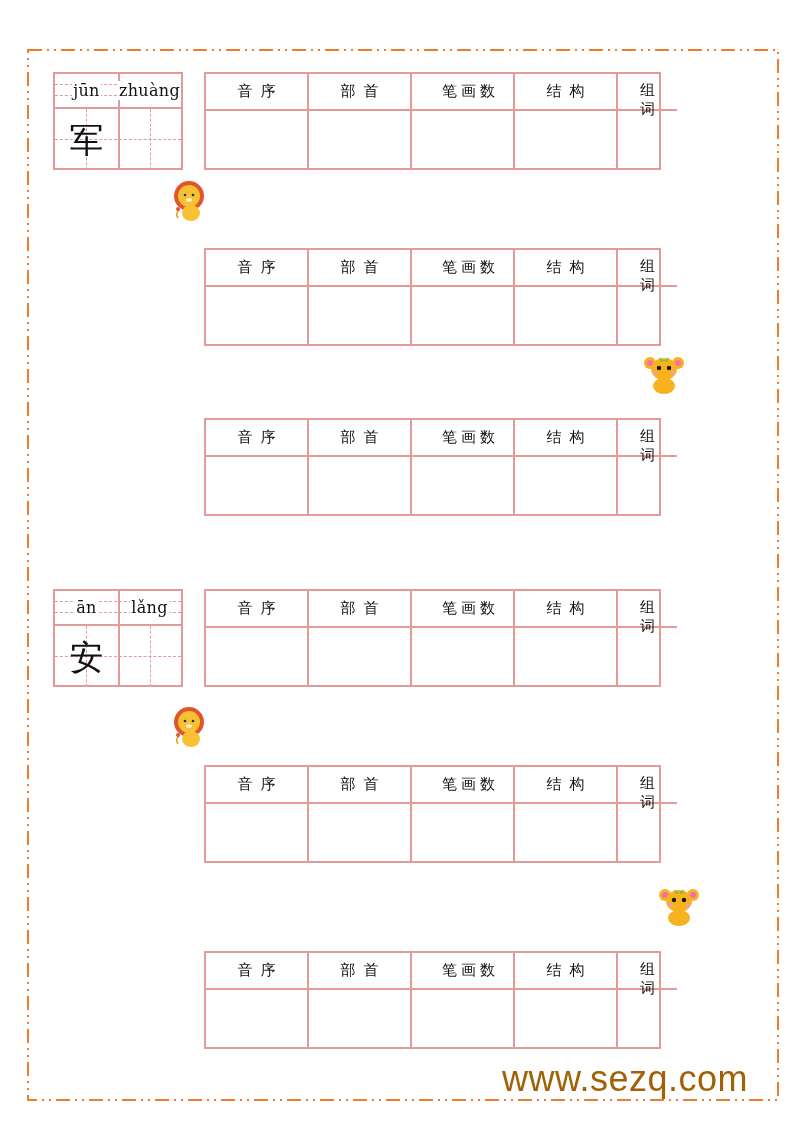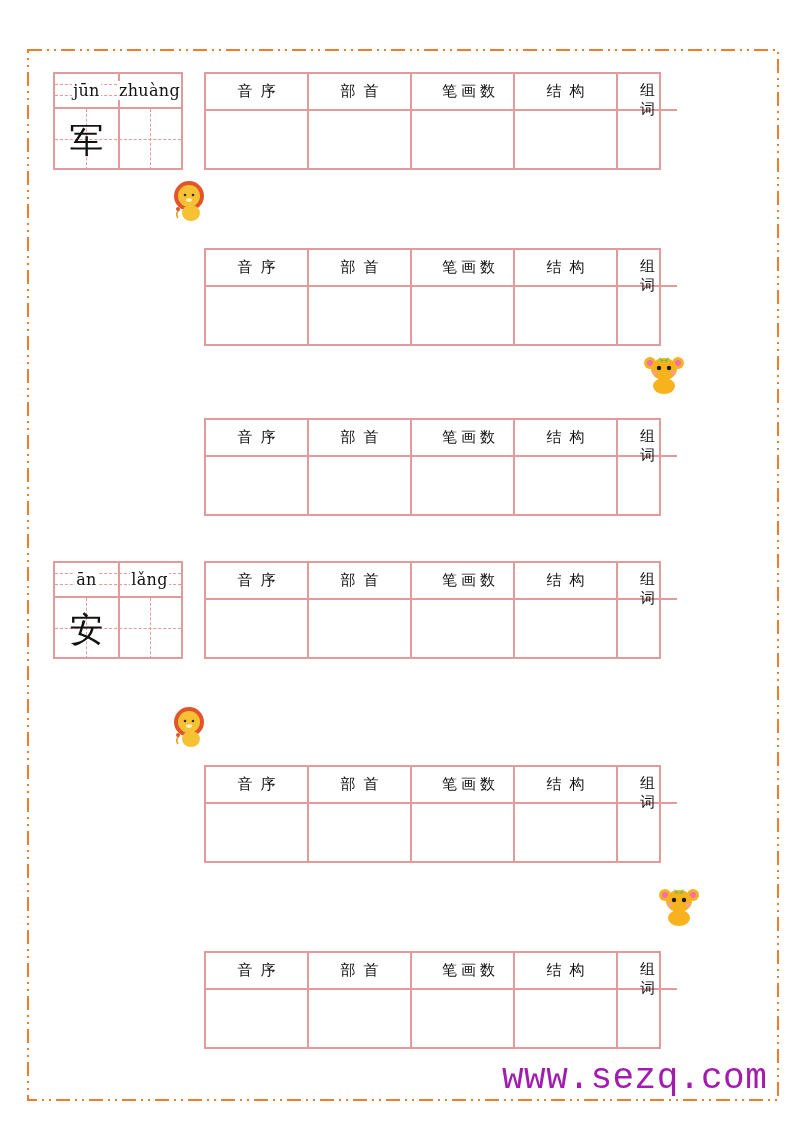--- a/index.html
+++ b/index.html
@@ -65,21 +65,21 @@
     font-family: "DejaVu Sans", sans-serif; font-size: 15px; letter-spacing: 8px;
     padding-left: 8px;
   }
   .info-table .hd.zc { letter-spacing: 22px; padding-left: 22px; padding-top: 16px; }
   .info-table .hd.bh { letter-spacing: 4px; padding-left: 16px; }
 
   .mascot { position: absolute; }
 
   .watermark {
     position: absolute; left: 502px; top: 1058px; font-size: 36px;
-    color: #a21caf; font-family: Liberation Mono, monospace; letter-spacing: 0.5px;
+    color: #a16207; font-family: Liberation Sans, sans-serif; letter-spacing: 0.5px;
   }
 </style>
 </head>
 <body>
 
 <div class="frame">
   <svg width="752" height="1052" viewBox="0 0 752 1052">
     <rect x="1" y="1" width="750" height="1050" fill="none" stroke="#ef7d2b" stroke-width="2" stroke-dasharray="14 5 2 5 2 5"></rect>
   </svg>
 </div>
@@ -136,21 +136,21 @@
     <div class="cell hd">结构</div>
     <div class="cell hd zc last">组词</div>
     <div class="cell"></div>
     <div class="cell"></div>
     <div class="cell"></div>
     <div class="cell"></div>
     <div class="cell last"></div>
   </div>
 </div>
 
-<div class="row" style="top:561px">
+<div class="row" style="top:589px">
   <div class="hanzi-box">
     <div class="hz-pinyin-band">
       <div class="hz-dash-h" style="top:10px"></div>
         <div class="hz-dash-h" style="top:21px"></div>
     </div>
     <div class="hz-dash-h" style="top:65px"></div>
     <div class="hz-split"></div>
     <div class="hz-dash-v" style="left:31px"></div>
     <div class="hz-dash-v" style="left:95px"></div>
     <div class="pinyin a"><span>ān</span></div>

